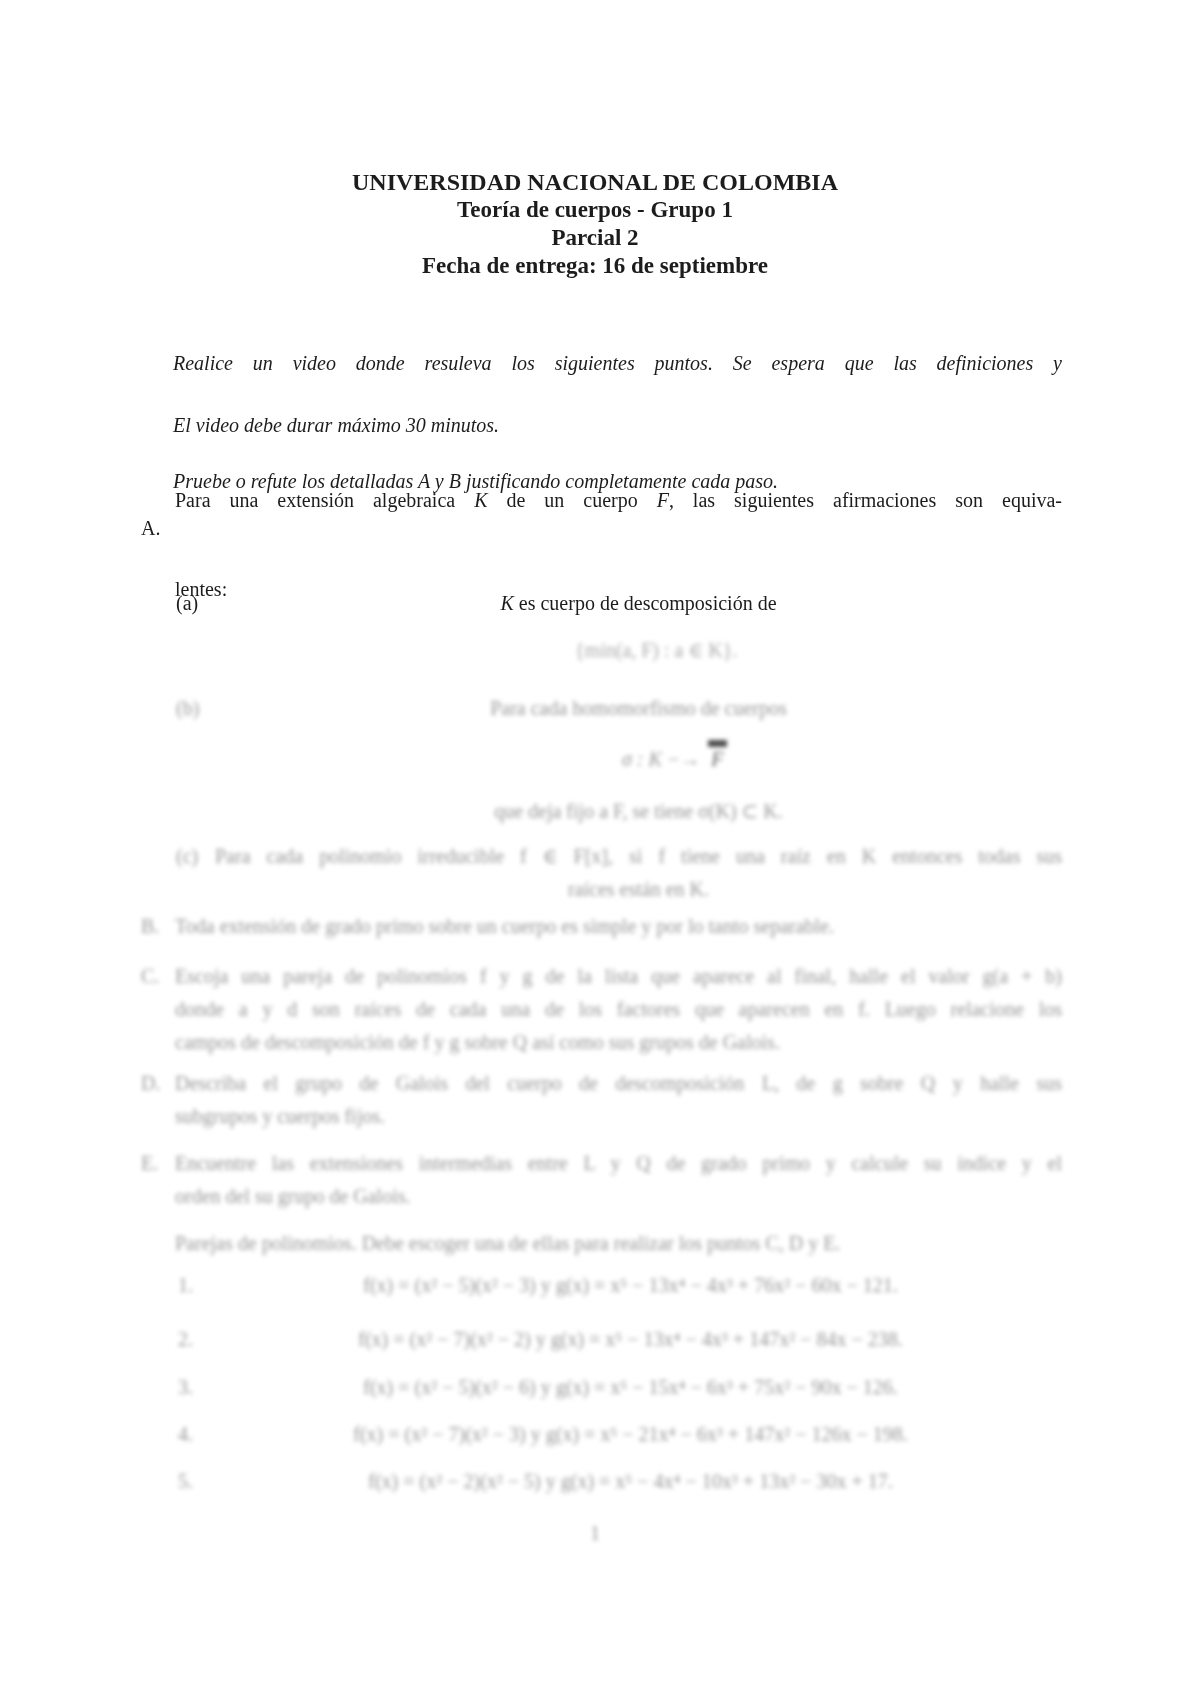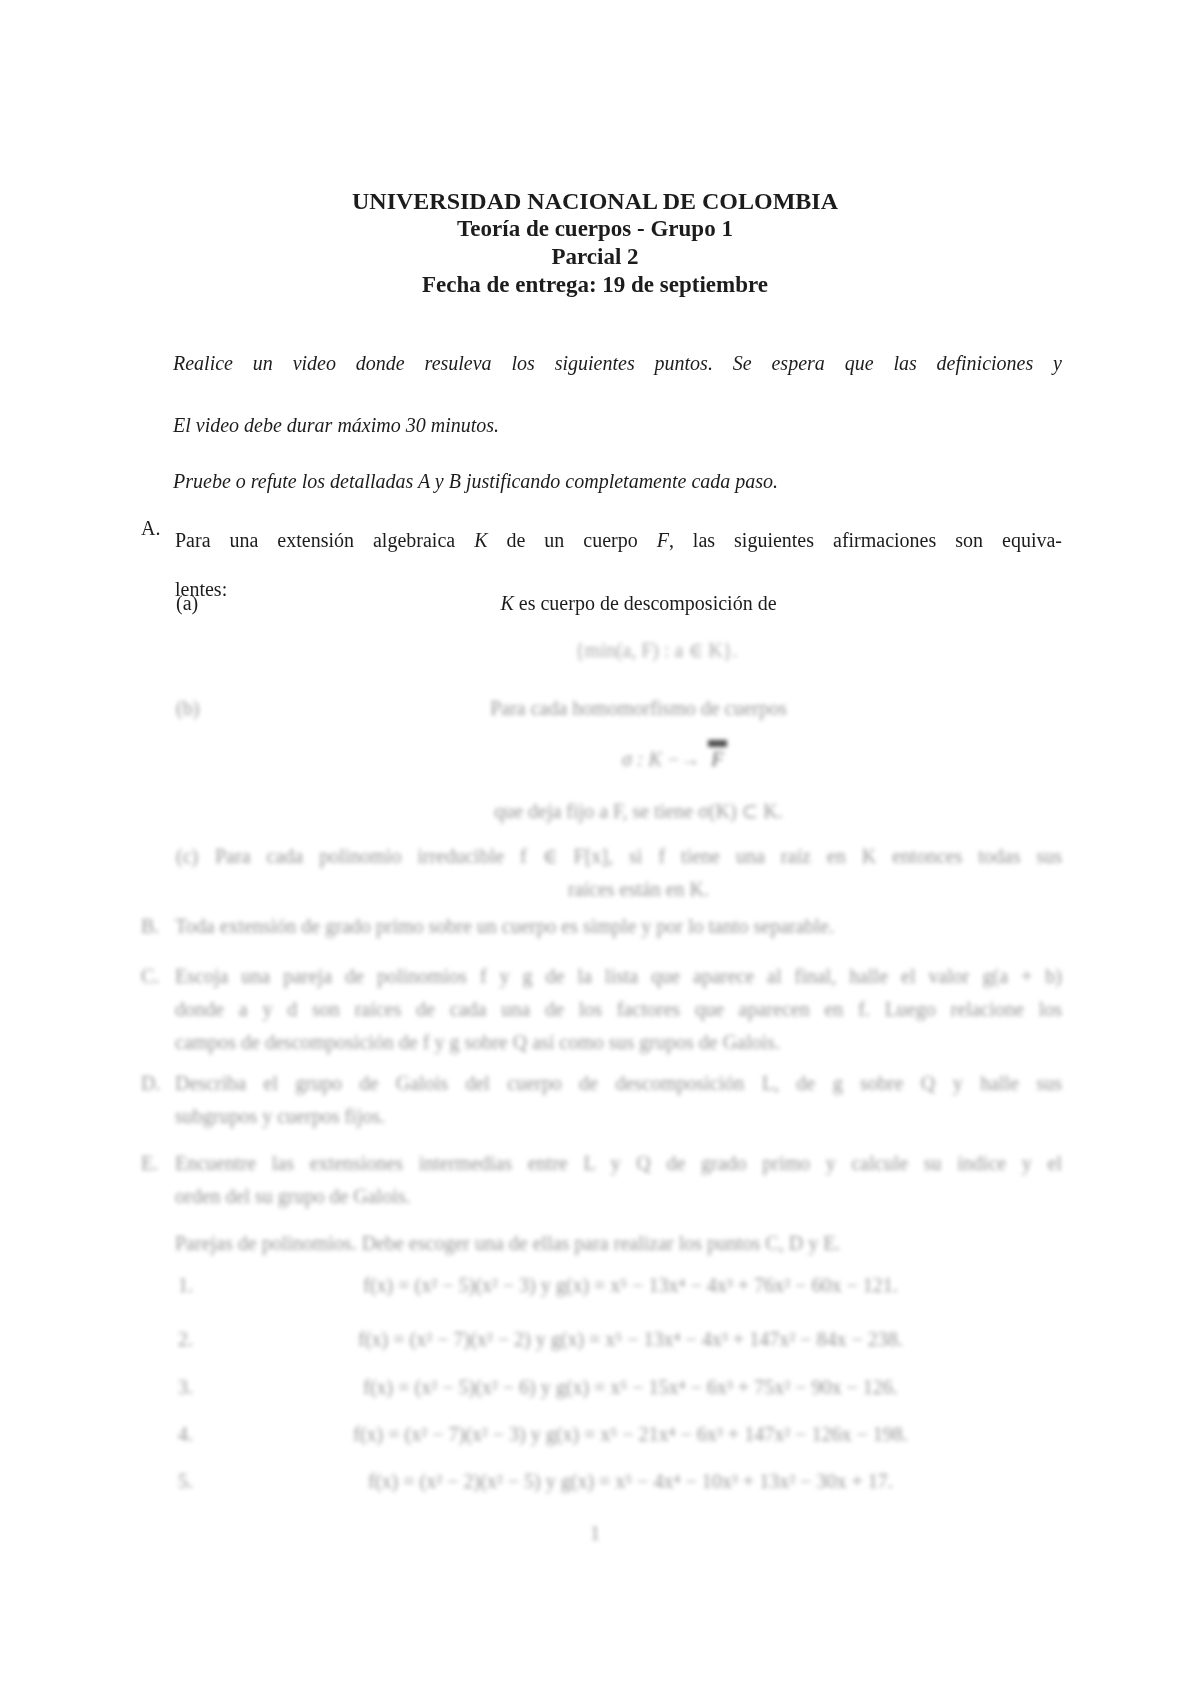--- a/index.html
+++ b/index.html
@@ -5,21 +5,21 @@
   * { margin:0; padding:0; box-sizing:border-box; }
   html,body { background:#ffffff; }
   .page {
     position:relative;
     width:1190px; height:1683px;
     background:#ffffff;
     font-family:"Liberation Serif","DejaVu Serif",serif;
     color:#1c1c1c;
     overflow:hidden;
   }
-  .title-block { position:absolute; top:168px; left:0; width:1190px; text-align:center; font-weight:bold;margin-top:19px; }
+  .title-block { position:absolute; top:168px; left:0; width:1190px; text-align:center; font-weight:bold; }
   .title-line  { font-size:23px; line-height:28px; }
   .title-caps  { font-size:24px; }
   .ln { position:absolute; left:140px; width:922px; font-size:20px; line-height:26px;font-style:italic; }
   .ind  { text-indent:33px; }
   .just { text-align:justify; text-align-last:justify; text-justify:inter-word; }
   .lbl { position:absolute; font-size:20px; line-height:26px; }
   .itxt { position:absolute; left:175px; width:887px; font-size:20px; line-height:26px; }
   .stxt { position:absolute; left:215px; width:847px; font-size:20px; line-height:26px;text-align:center; }
   .it { font-style:italic; }
   .blur { color:#979797; filter:blur(2px); }
@@ -37,29 +37,29 @@
 </style>
 </head>
 <body>
 
 <div class="page">
 
   <div class="title-block">
     <div class="title-line title-caps">UNIVERSIDAD NACIONAL DE COLOMBIA</div>
     <div class="title-line">Teoría de cuerpos - Grupo 1</div>
     <div class="title-line">Parcial 2</div>
-    <div class="title-line">Fecha de entrega: 19 de septiembre</div>
+    <div class="title-line">Fecha de entrega: 16 de septiembre</div>
   </div>
 
   <div class="ln ind just" style="top:350px">Realice un video donde resuleva los siguientes puntos.  Se espera que las definiciones y</div>
   <div class="ln ind" style="top:412px">El video debe durar máximo 30 minutos.</div>
   <div class="ln ind" style="top:468px">Pruebe o refute los detalladas A y B justificando completamente cada paso.</div>
 
   <div class="lbl" style="left:141px; top:515px">A.</div>
-  <div class="itxt just" style="top:527px">
+  <div class="itxt just" style="top:487px">
     <span>Para una extensión algebraica </span><span class="it">K</span><span> de un cuerpo </span><span class="it">F</span><span>, las siguientes afirmaciones son equiva-</span>
   </div>
   <div class="itxt" style="top:576px">lentes:</div>
 
   <div class="lbl" style="left:176px; top:590px">(a)</div>
   <div class="stxt" style="top:590px">
     <span class="it">K</span><span> es cuerpo de descomposición de</span>
   </div>
   <div class="formula blur-lite" style="left:575px; top:638px">{mín(a, F) : a ∈ K}.</div>
 

